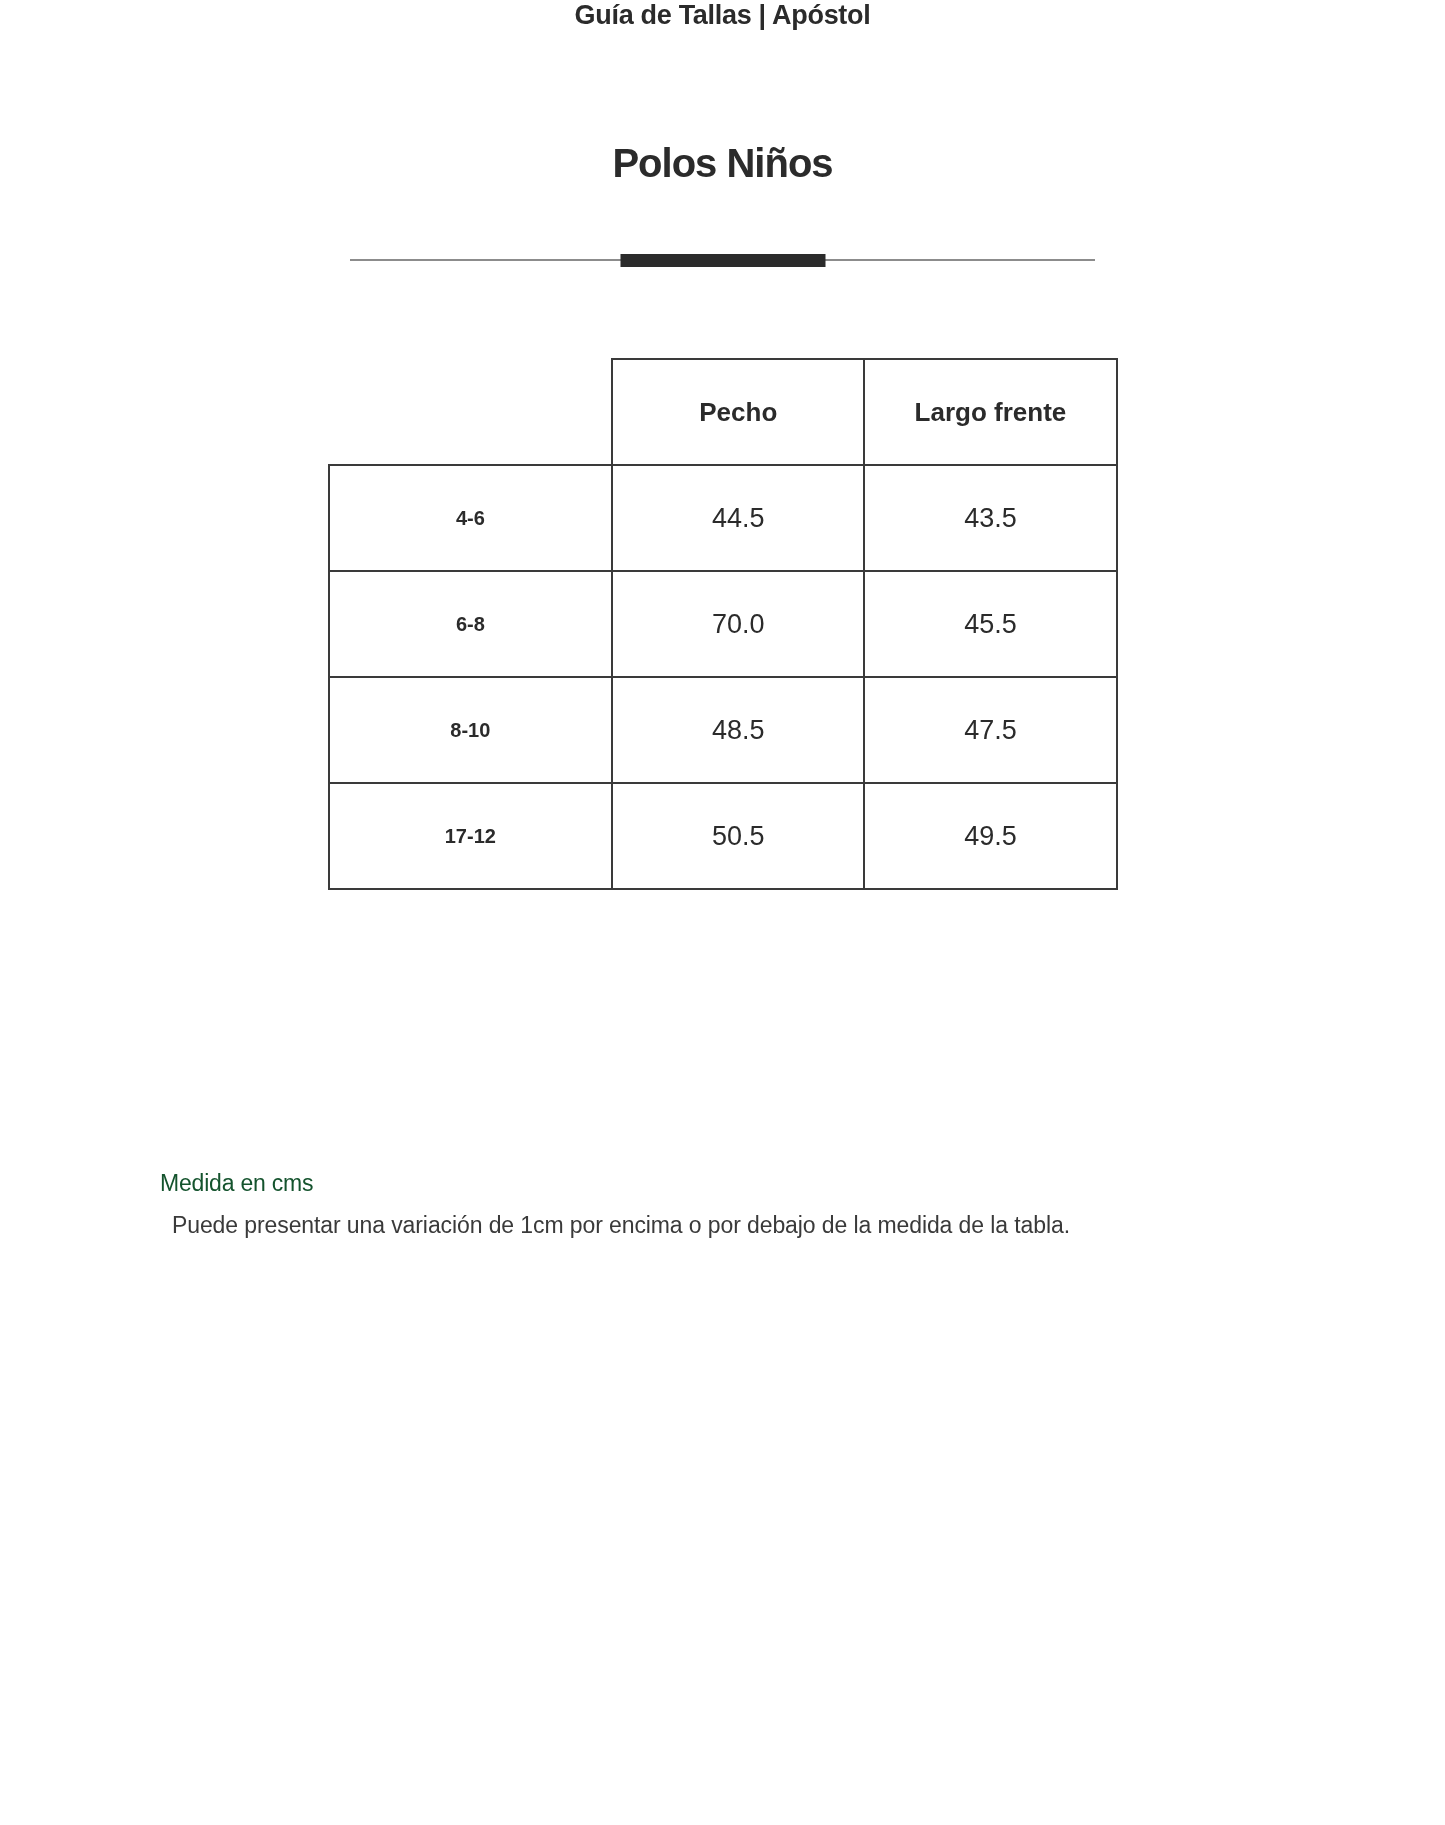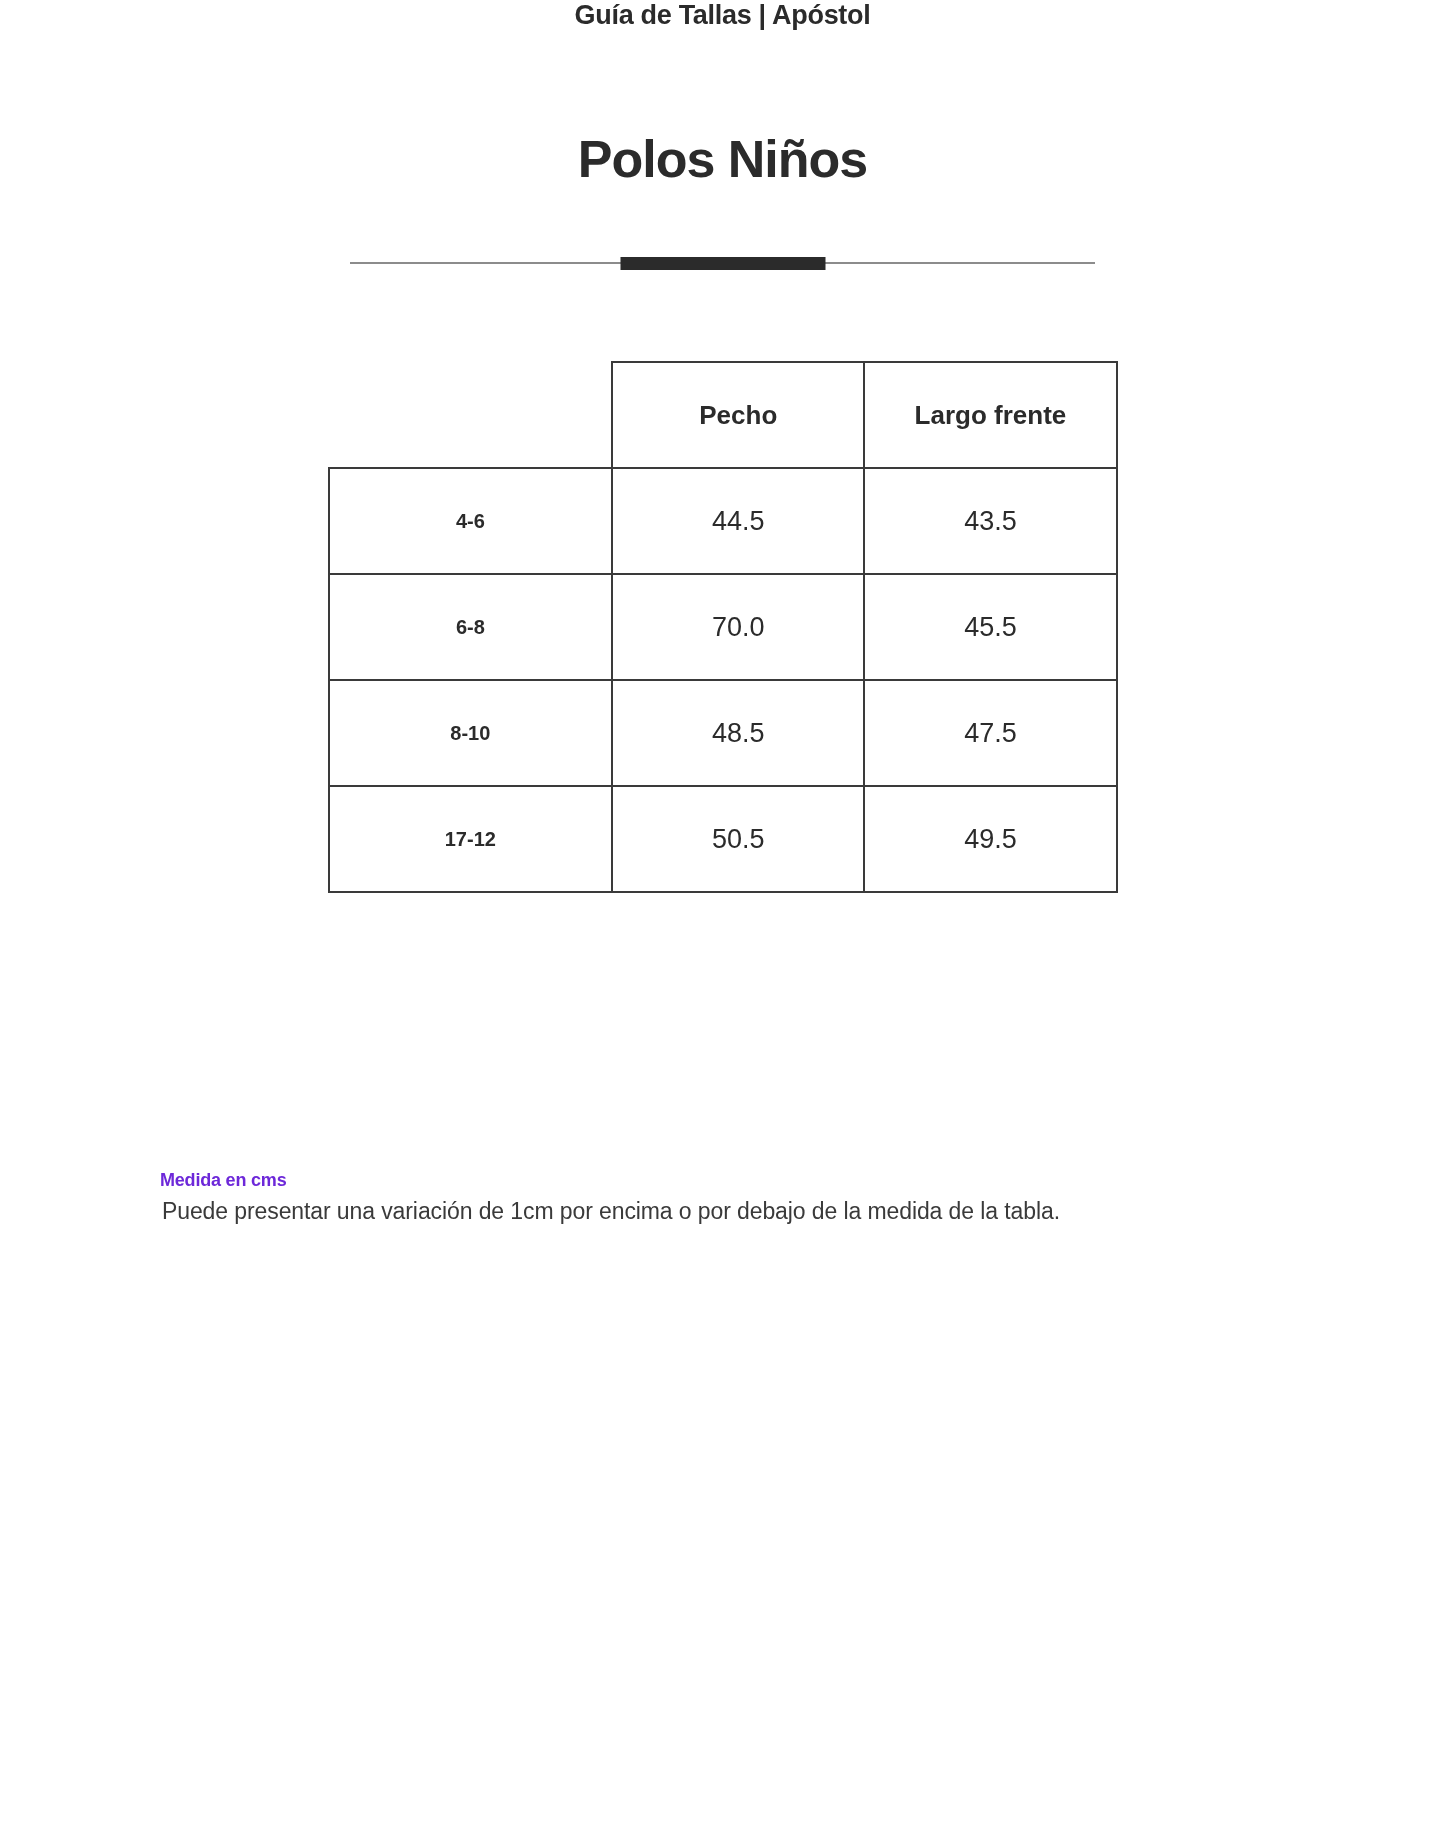--- a/index.html
+++ b/index.html
@@ -29,25 +29,25 @@
     font-size: 27px;
     font-weight: bold;
     letter-spacing: -0.3px;
     color: #2b2b2b;
     margin: 0;
   }
 
   
   .main-title {
     text-align: center;
-    font-size: 52px;
+    font-size: 40px;
     font-weight: bold;
     letter-spacing: -1px;
     color: #2b2b2b;
-    margin: 0;
+    margin: 12px;
     padding-top: 98px;
   }
 
   
   .divider-wrap {
     position: relative;
     width: 745px;
     margin: 68px auto 0 auto;
     height: 12px;
   }
@@ -106,31 +106,31 @@
   col.c3 { width: 32%; }
 
   
   .footnote {
     position: absolute;
     left: 160px;
     top: 1170px;
     width: 1135px;
   }
   .footnote-title {
-    font-size: 18px;
-    font-weight: bold;
-    color: #6d28d9;
+    font-size: 23px;
+    font-weight: normal;
+    color: #14532d;
     margin: 0 0 4px 0;
     letter-spacing: -0.2px;
   }
   .footnote-text {
     font-size: 23px;
     color: #3a3a3a;
     line-height: 1.42;
-    margin: 2px;
+    margin: 12px;
     letter-spacing: -0.1px;
   }
 </style>
 </head>
 <body>
 
 <div class="page">
 
   <h1 class="header-title">Guía de Tallas | Apóstol</h1>
 

